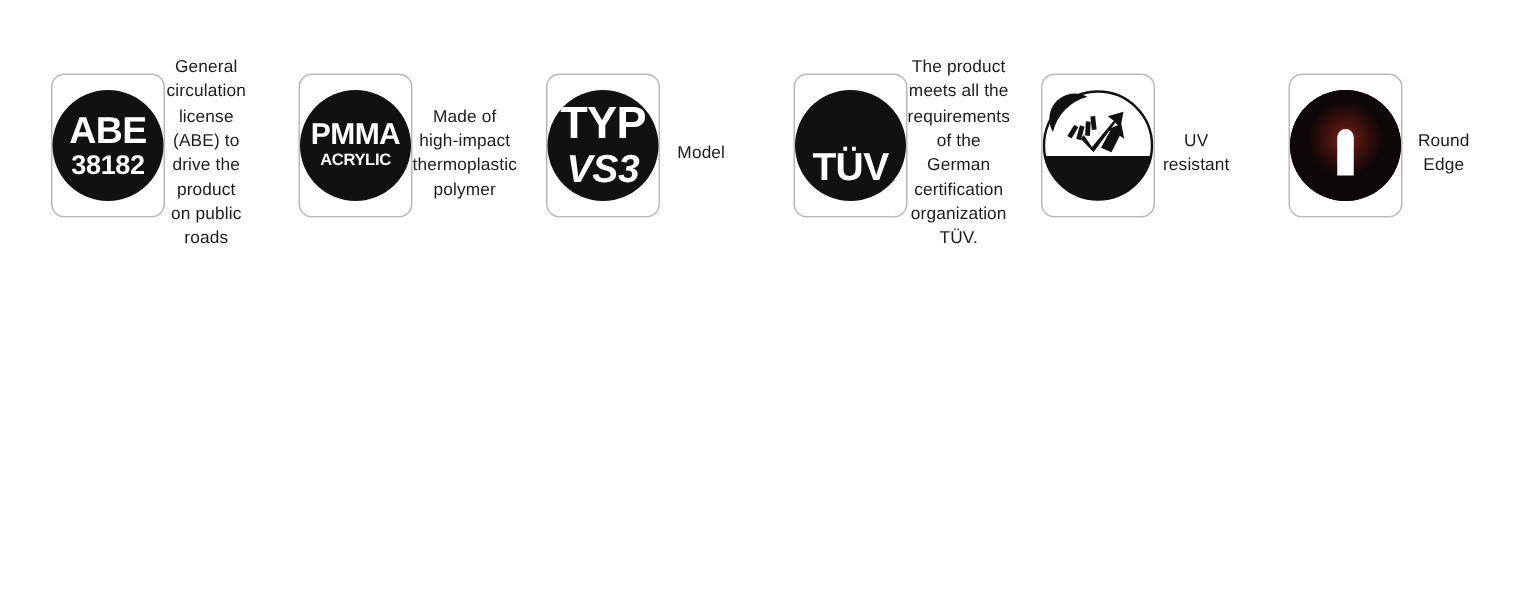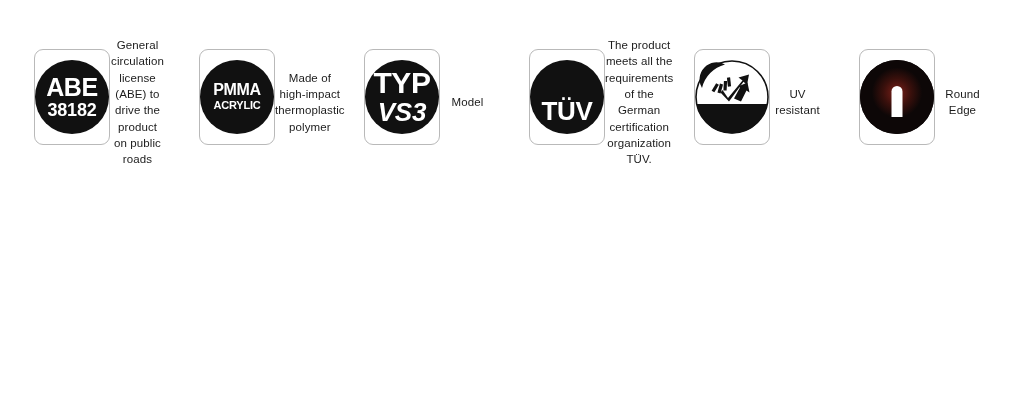--- a/index.html
+++ b/index.html
@@ -68,21 +68,21 @@
     letter-spacing: -0.4px;
     line-height: 1;
   }
   .emblem-line2 {
     font-weight: bold;
     letter-spacing: -0.2px;
     line-height: 1;
   }
   .e-abe .emblem-line1 { font-size: 25px; }
   .e-abe .emblem-line2 { font-size: 18px; margin-top: 1px; }
-  .e-pmma .emblem-line1 { font-size: 16px; }
+  .e-pmma .emblem-line1 { font-size: 20px; }
   .e-pmma .emblem-line2 { font-size: 11px; margin-top: 2px; }
   .e-typ .emblem-line1 { font-size: 30px; }
   .e-typ .emblem-line2 { font-size: 26px; margin-top: 1px; font-style: italic; }
   .e-tuv .emblem-line1 { font-size: 26px; margin-top: 28px; }
   .emblem-svg-wrap {
     width: 74px;
     height: 74px;
     display: block;
   }
 </style>

